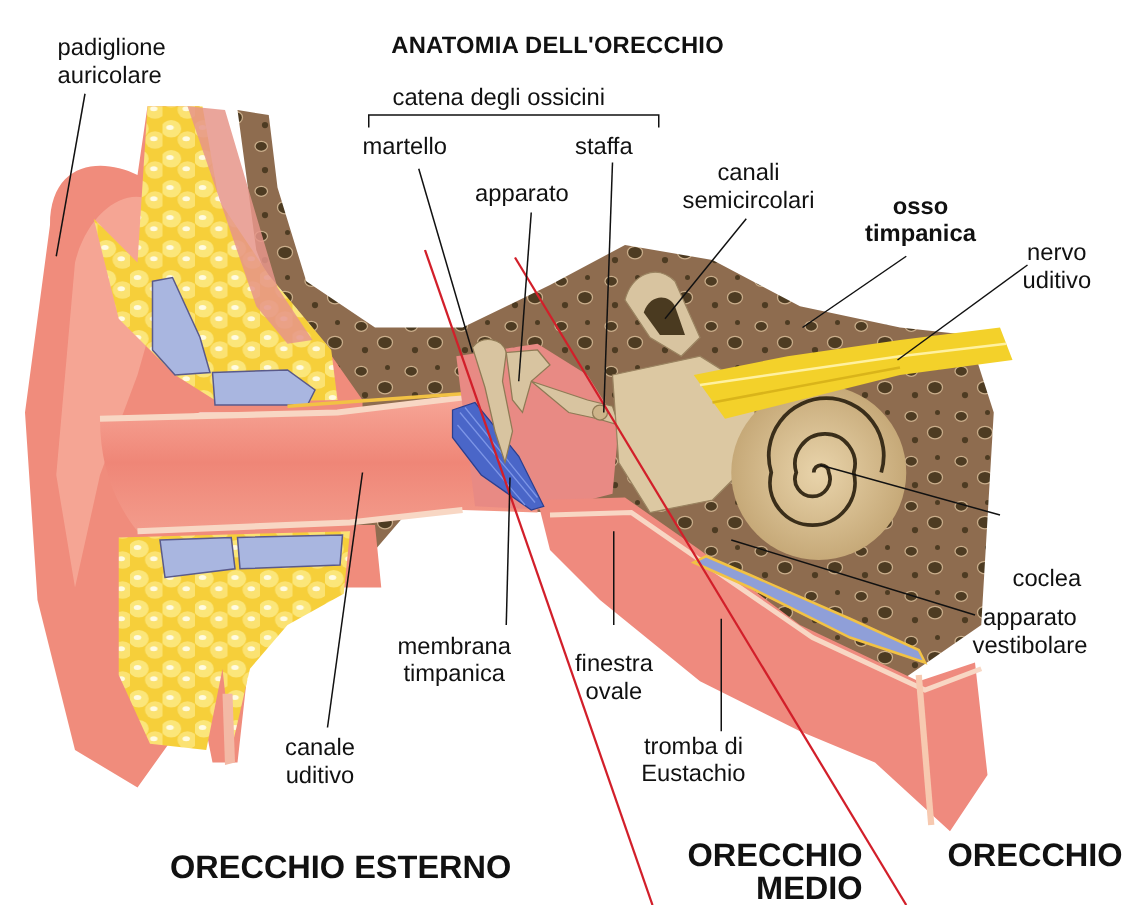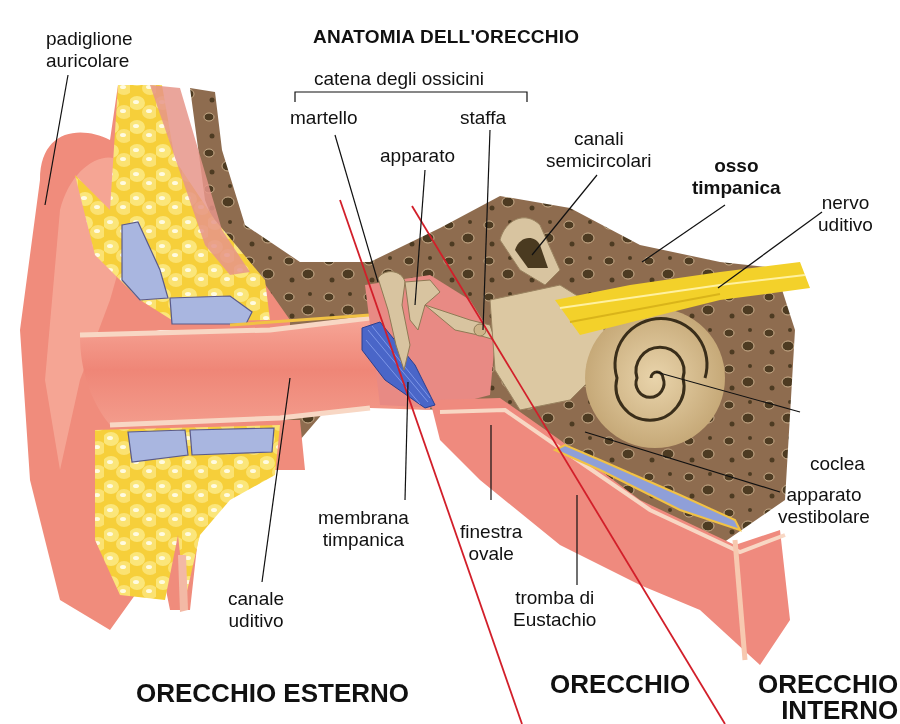--- a/index.html
+++ b/index.html
@@ -184,17 +184,17 @@
 <div class="lbl" style="left:228px; top:588px;">
   <div>canale</div>
   <div>uditivo</div>
 </div>
 
 <div class="section" style="left:136px; top:680px;">
   <div>ORECCHIO ESTERNO</div>
 </div>
 <div class="section" style="left:550px; top:671px;">
   <div>ORECCHIO</div>
+  <div>MEDIO</div>
 </div>
 <div class="section" style="left:758px; top:671px;">
   <div>ORECCHIO</div>
-  <div>INTERNO</div>
 </div>
 
 </body></html>

